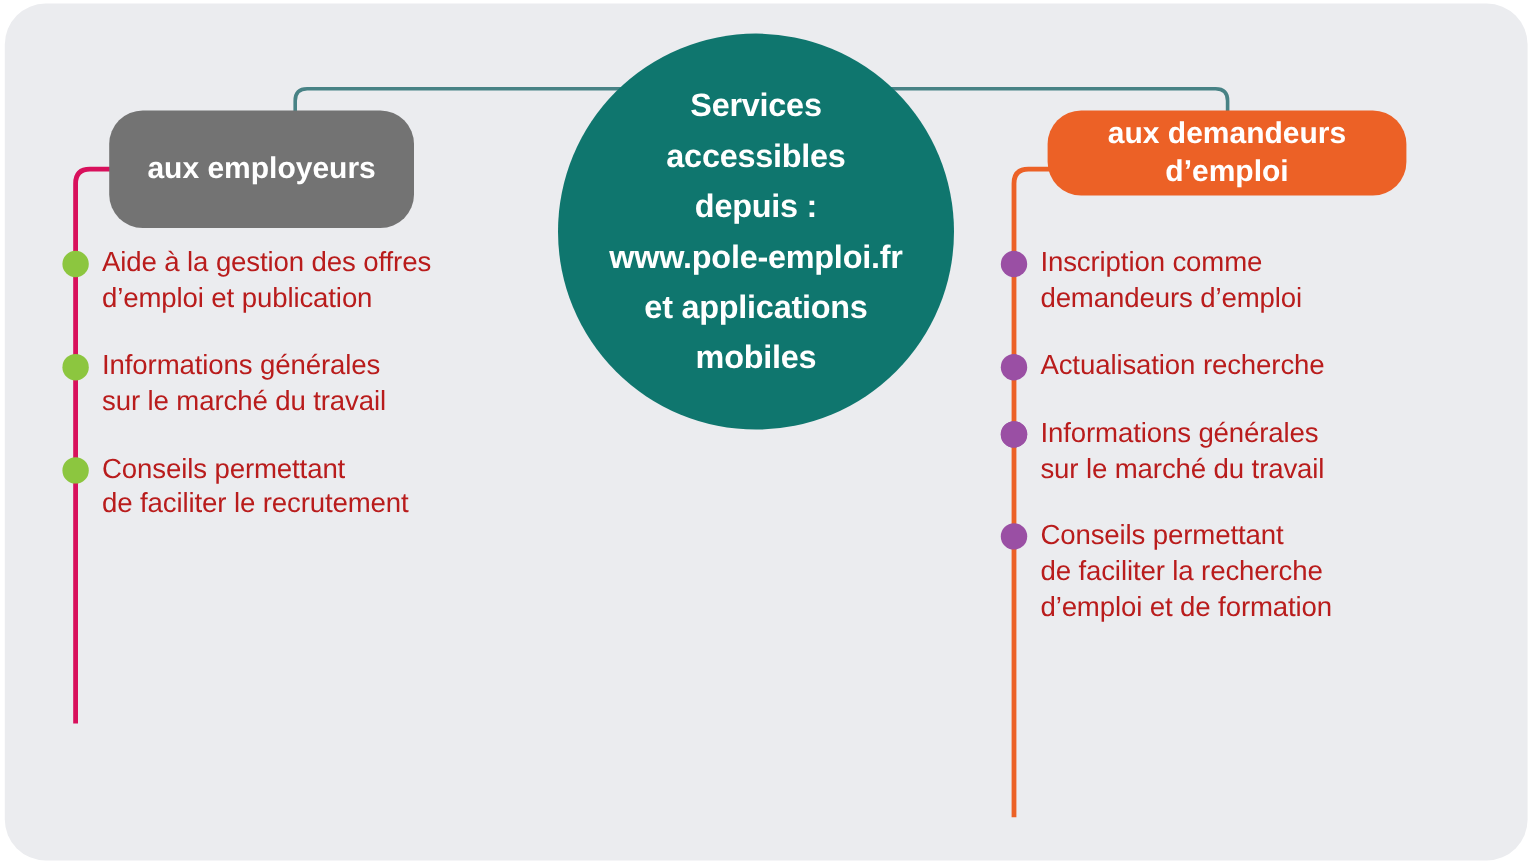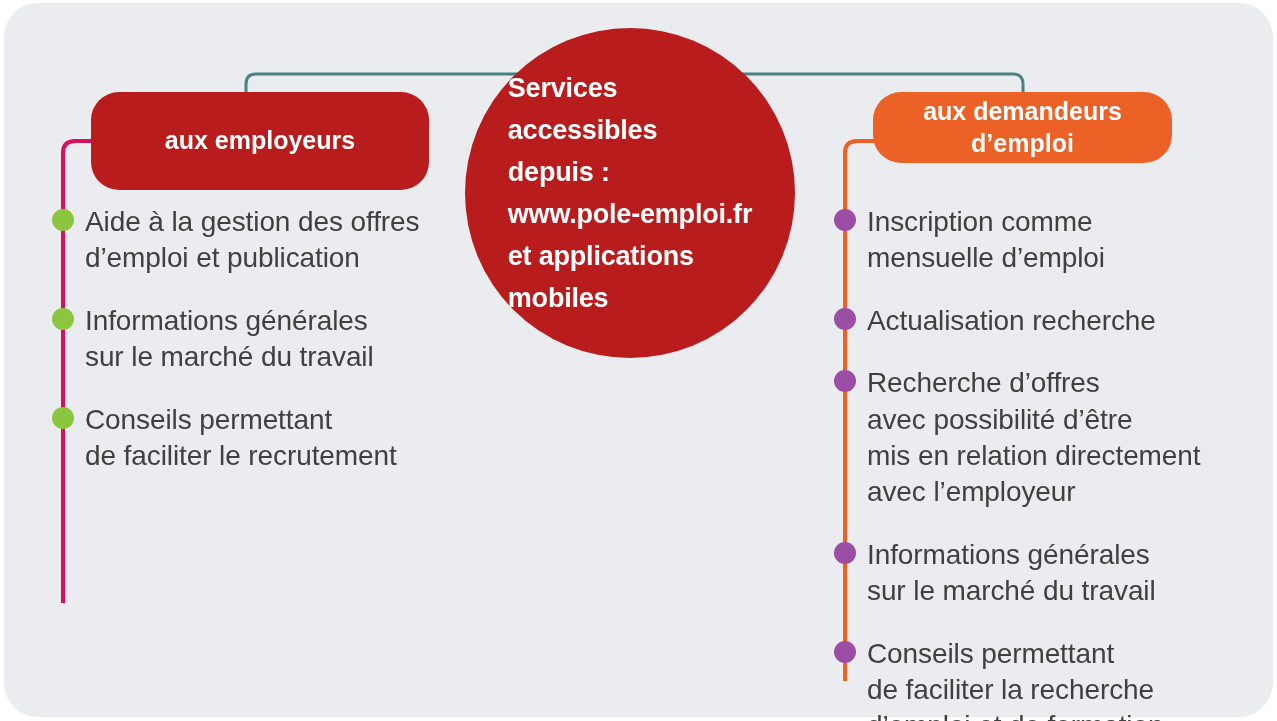--- a/index.html
+++ b/index.html
@@ -43,24 +43,25 @@
   }
 
   
   .hub {
     position: absolute;
     left: 465px;
     top: 28px;
     width: 330px;
     height: 330px;
     border-radius: 50%;
-    background: #b91c1c;
+    background: #0f766e;
     display: flex;
     align-items: center;
     justify-content: center;
+    text-align: center;
     box-sizing: border-box;
   }
   .hub-text {
     color: #ffffff;
     font-size: 27px;
     font-weight: bold;
     line-height: 1.56;
     letter-spacing: -0.2px;
     white-space: pre-line;
     padding: 0 2px;
@@ -77,23 +78,23 @@
     color: #ffffff;
     font-size: 25px;
     font-weight: bold;
     line-height: 1.26;
     box-sizing: border-box;
     padding: 0 14px;
   }
   .pill-left {
     left: 91px;
     top: 92px;
-    width: 338px;
+    width: 254px;
     height: 98px;
-    background: #b91c1c;
+    background: #737373;
   }
   .pill-right {
     left: 873px;
     top: 92px;
     width: 299px;
     height: 71px;
     background: #ec6126;
   }
   .pill-text { white-space: pre-line; }
 
@@ -103,23 +104,23 @@
   }
   .col-left  { left: 52px;  top: 204px; width: 420px; }
   .col-right { left: 834px; top: 204px; width: 420px; }
 
   .item {
     position: relative;
     padding-left: 33px;
     margin-bottom: 26px;
   }
   .item-text {
-    font-size: 28px;
+    font-size: 23px;
     line-height: 1.3;
-    color: #404040;
+    color: #b91c1c;
     white-space: pre-line;
     letter-spacing: -0.1px;
   }
   .bullet {
     position: absolute;
     left: 0;
     top: 5px;
     width: 22px;
     height: 22px;
     border-radius: 50%;
@@ -178,32 +179,28 @@
       <span class="bullet bullet-green"></span>
       <span class="item-text">Conseils permettant
 de faciliter le recrutement</span>
     </div>
   </div>
 
   <div class="column col-right">
     <div class="item">
       <span class="bullet bullet-purple"></span>
       <span class="item-text">Inscription comme
-mensuelle d’emploi</span>
+demandeurs d’emploi</span>
     </div>
     <div class="item">
       <span class="bullet bullet-purple"></span>
       <span class="item-text">Actualisation recherche</span>
     </div>
     <div class="item">
       <span class="bullet bullet-purple"></span>
-      <span class="item-text">Recherche d’offres
-avec possibilité d’être
-mis en relation directement
-avec l’employeur</span>
     </div>
     <div class="item">
       <span class="bullet bullet-purple"></span>
       <span class="item-text">Informations générales
 sur le marché du travail</span>
     </div>
     <div class="item">
       <span class="bullet bullet-purple"></span>
       <span class="item-text">Conseils permettant
 de faciliter la recherche

